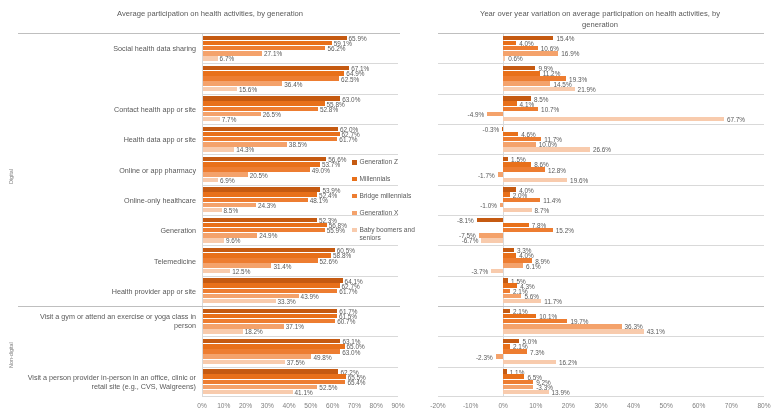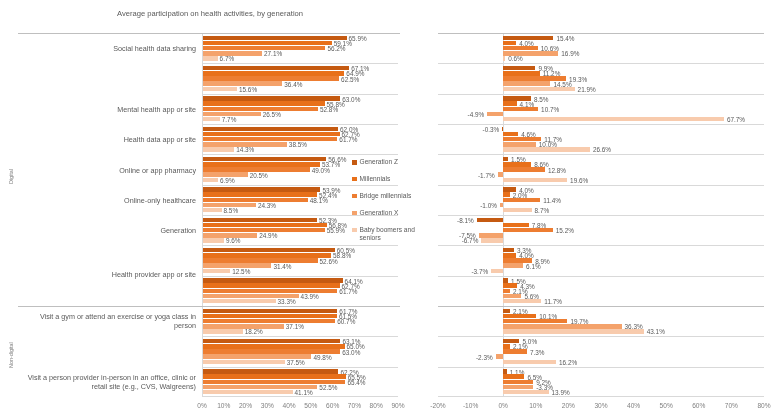--- a/index.html
+++ b/index.html
@@ -100,26 +100,27 @@
 </head>
 <body>
 
 <div class="page">
 
   <div class="panel" id="panel-left">
     <div class="panel-title">Average participation on health activities, by generation</div>
 
     <div id="cat-col">
         <div class="cat-label" style="top: 15.1667px;">Social health data sharing</div>
-        <div class="cat-label" style="top: 75.8333px;">Mental health app or site</div>
+        <div class="cat-label" style="top: 75.8333px;">Contact health app or site</div>
         <div class="cat-label" style="top: 106.167px;">Health data app or site</div>
         <div class="cat-label" style="top: 136.5px;">Online or app pharmacy</div>
         <div class="cat-label" style="top: 166.833px;">Online-only healthcare</div>
         <div class="cat-label" style="top: 197.167px;">Generation</div>
-        <div class="cat-label" style="top: 241px;">Health provider app or site</div>
+        <div class="cat-label" style="top: 227.5px;">Telemedicine</div>
+        <div class="cat-label" style="top: 258px;">Health provider app or site</div>
         <div class="cat-label" style="top: 288.167px;">Visit a gym or attend an exercise or yoga class in person</div>
         <div class="cat-label" style="top: 348.833px;">Visit a person provider in-person in an office, clinic or retail site (e.g., CVS, Walgreens)</div>
       </div>
 
     <div class="plot" id="plot-left">
       <div class="axis-line"></div>
       <div class="axis-bottom"></div>
     <div class="grp-sep" style="top: 30.3333px;"></div>
         <div class="grp-sep" style="top: 60.6667px;"></div>
         <div class="grp-sep" style="top: 91px;"></div>
@@ -281,20 +282,21 @@
           <div class="legend-text">Generation X</div>
         </div>
         <div class="legend-row">
           <div class="swatch" style="background: rgb(248, 203, 173);"></div>
           <div class="legend-text">Baby boomers and seniors</div>
         </div>
       </div>
   </div>
 
   <div class="panel" id="panel-right">
+    <div class="panel-title">Year over year variation on average participation on health activities, by generation</div>
 
     <div class="plot" id="plot-right">
       <div class="axis-bottom"></div>
     <div class="grp-sep" style="top: 30.3333px;"></div>
         <div class="grp-sep" style="top: 60.6667px;"></div>
         <div class="grp-sep" style="top: 91px;"></div>
         <div class="grp-sep" style="top: 121.333px;"></div>
         <div class="grp-sep" style="top: 151.667px;"></div>
         <div class="grp-sep" style="top: 182px;"></div>
         <div class="grp-sep" style="top: 212.333px;"></div>

